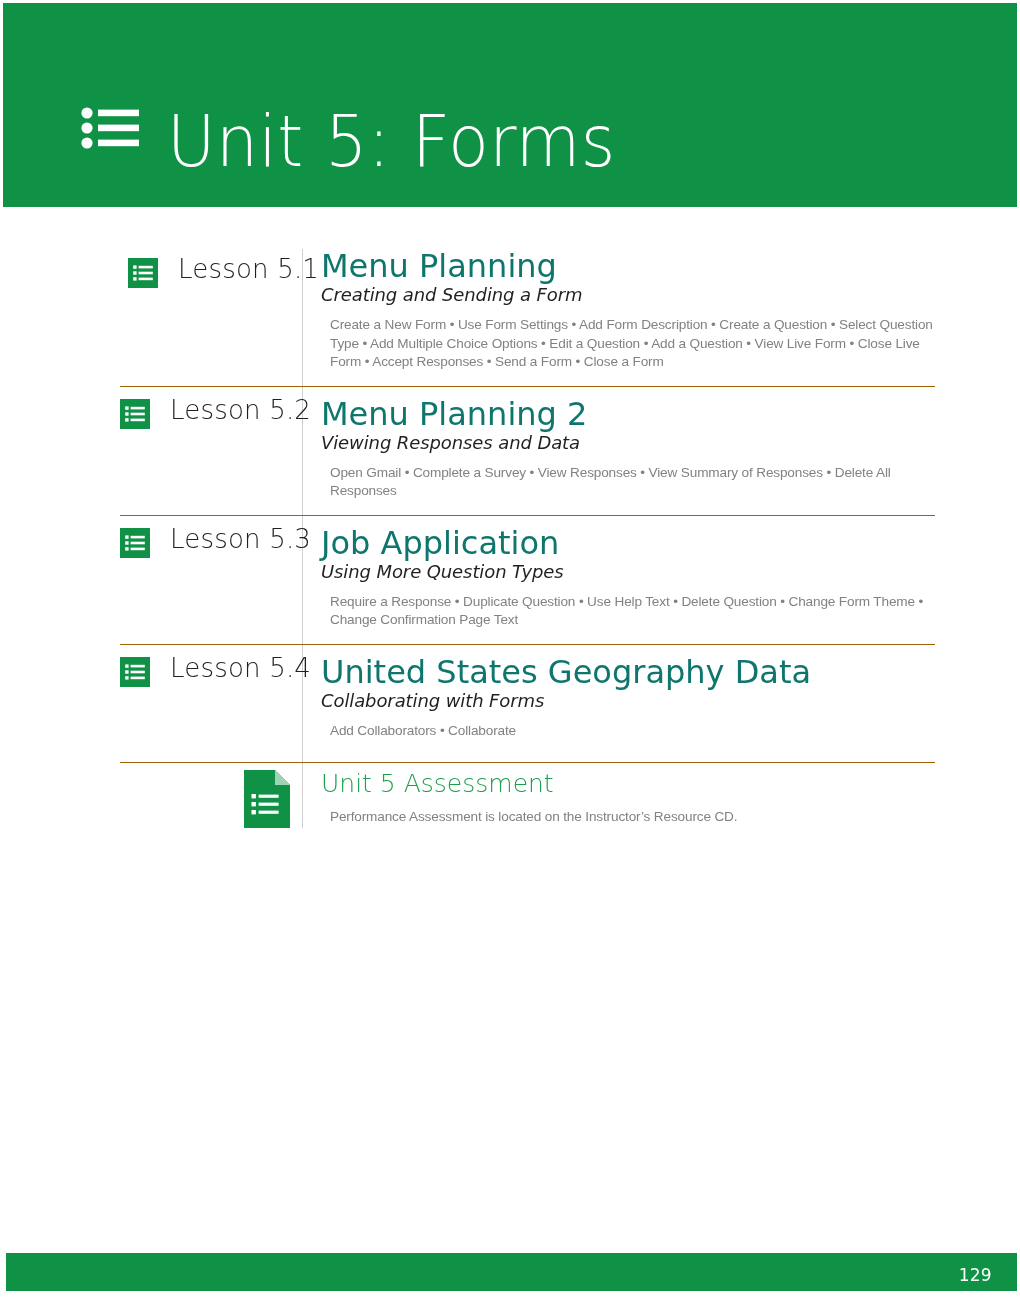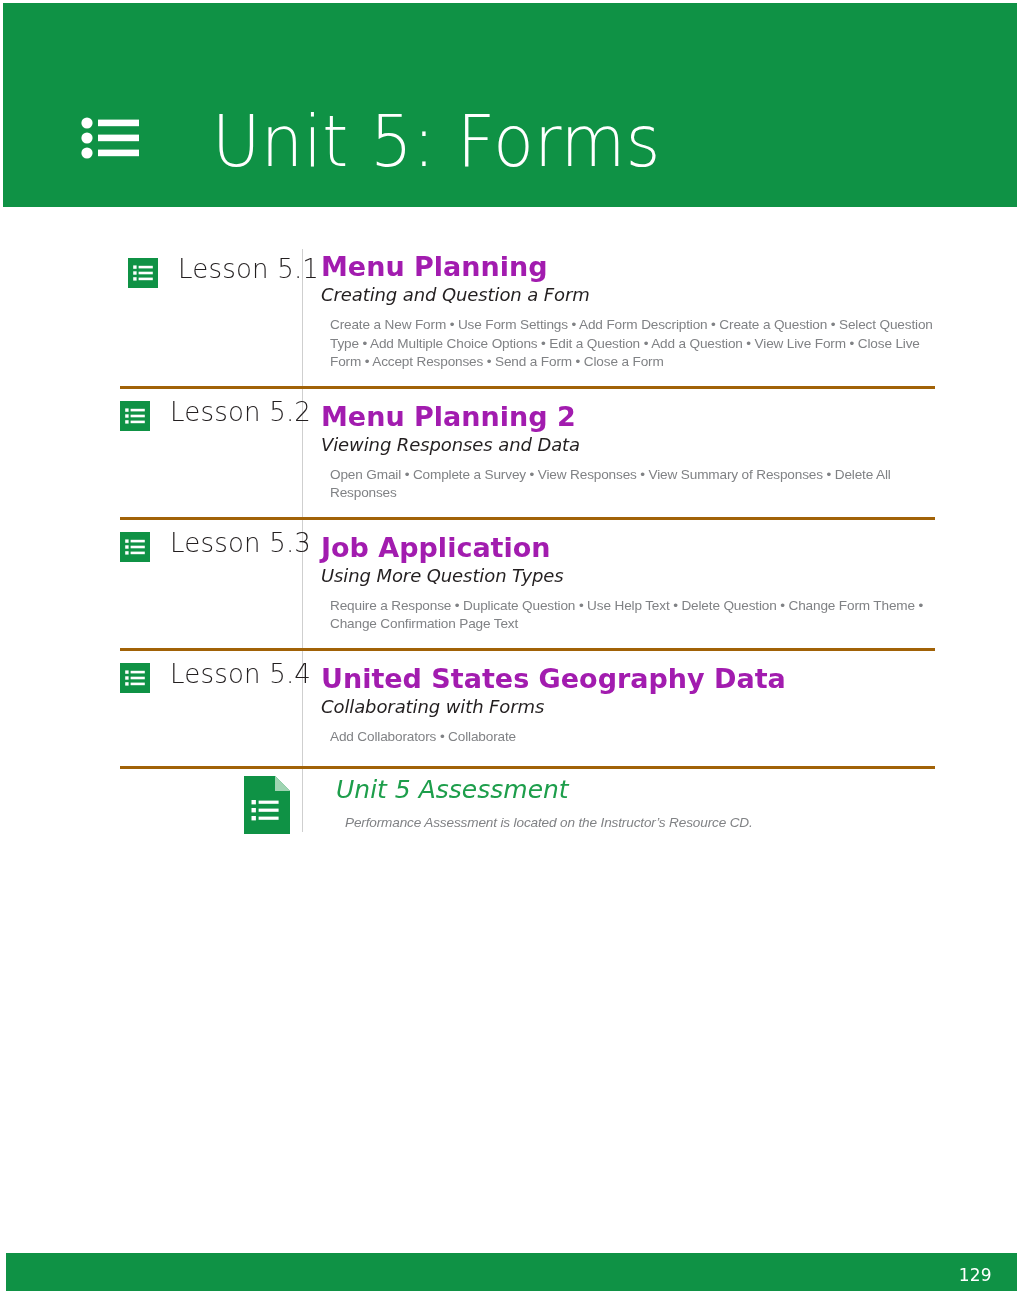--- a/index.html
+++ b/index.html
@@ -24,22 +24,21 @@
     width: 1014px;
     height: 204px;
     background: #0f9245;
     box-sizing: border-box;
   }
   .header-inner {
     position: absolute;
     left: 78px;
     bottom: 30px;
     display: flex;
-    align-items: center;
-    gap: 45px;
+    align-items: flex-start;
   }
   .header-icon {
     width: 58px;
     height: 46px;
     margin-right: 28px;
     margin-bottom: 6px;
     flex: 0 0 auto;
   }
   .header-title {
     font-size: 72px;
@@ -73,21 +72,21 @@
     top: 42px;
     width: 1px;
     bottom: 14px;
     background: #cfcfcf;
   }
 
   .lesson-row {
     position: relative;
     display: flex;
     align-items: flex-start;
-    border-top: 3px solid #a16207;
+    border-top: 1px solid #a16207;
     min-height: 118px;
     box-sizing: border-box;
   }
   .lesson-row.first { border-top: none; padding-top: 42px; }
   .lesson-row.assessment { min-height: 80px; }
 
   .col-label {
     width: 182px;
     flex: 0 0 182px;
     display: flex;
@@ -117,25 +116,25 @@
   .col-body {
     flex: 1 1 auto;
     padding-left: 19px;
     padding-top: 12px;
     padding-bottom: 14px;
     box-sizing: border-box;
   }
   .lesson-row.first .col-body { padding-top: 2px; }
 
   .lesson-title {
-    font-size: 27px;
+    font-size: 32px;
     line-height: 31px;
-    color: #a21caf;
-    font-family: "DejaVu Sans", sans-serif;
-    font-weight: 700;
+    color: #0f766e;
+    font-family: "DejaVu Sans", sans-serif;
+    font-weight: 400;
     letter-spacing: 0px;
   }
   .lesson-subtitle {
     font-size: 18px;
     line-height: 24px;
     color: #231f20;
     font-style: italic;
     font-family: "DejaVu Sans", sans-serif;
     font-weight: 400;
     letter-spacing: -0.1px;
@@ -162,24 +161,23 @@
     padding-top: 7px;
     box-sizing: border-box;
   }
   .assess-icon {
     width: 46px;
     height: 58px;
     flex: 0 0 auto;
   }
   .assess-body {
     flex: 1 1 auto;
-    padding-left: 34px;
+    padding-left: 19px;
     padding-top: 6px;
     box-sizing: border-box;
-    font-style: italic;
   }
   .assess-title {
     font-size: 25px;
     line-height: 30px;
     color: #1d9e4b;
     font-family: "DejaVu Sans", sans-serif;
     font-weight: 300;
     letter-spacing: 0px;
   }
   .assess-note {
@@ -242,21 +240,21 @@
           <rect x="5.2" y="13.3" width="3.4" height="3.4" fill="#ffffff"></rect>
           <rect x="5.2" y="19.2" width="3.4" height="3.4" fill="#ffffff"></rect>
           <rect x="10.6" y="7.8" width="14.2" height="2.6" fill="#ffffff"></rect>
           <rect x="10.6" y="13.7" width="14.2" height="2.6" fill="#ffffff"></rect>
           <rect x="10.6" y="19.6" width="14.2" height="2.6" fill="#ffffff"></rect>
         </svg>
         <div class="lesson-label">Lesson 5.1</div>
       </div>
       <div class="col-body">
         <div class="lesson-title">Menu Planning</div>
-        <div class="lesson-subtitle">Creating and Question a Form</div>
+        <div class="lesson-subtitle">Creating and Sending a Form</div>
         <div class="lesson-topics">Create a New Form • Use Form Settings • Add Form Description • Create a Question • Select Question Type • Add Multiple Choice Options • Edit a Question • Add a Question • View Live Form • Close Live Form • Accept Responses • Send a Form • Close a Form</div>
       </div>
     </div>
 
     <div class="lesson-row">
       <div class="col-label">
         <svg class="lesson-icon" viewBox="0 0 30 30">
           <rect x="0" y="0" width="30" height="30" fill="#0f9245"></rect>
           <rect x="5.2" y="7.4" width="3.4" height="3.4" fill="#ffffff"></rect>
           <rect x="5.2" y="13.3" width="3.4" height="3.4" fill="#ffffff"></rect>

